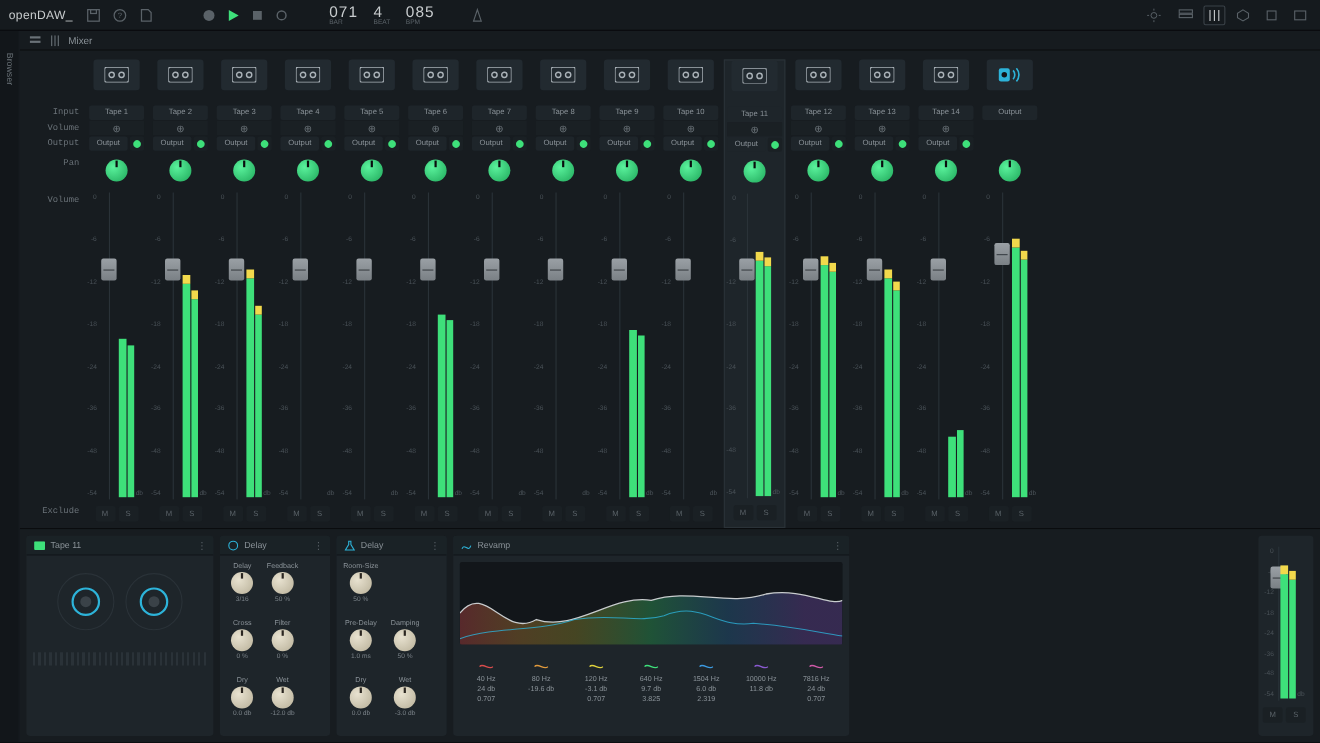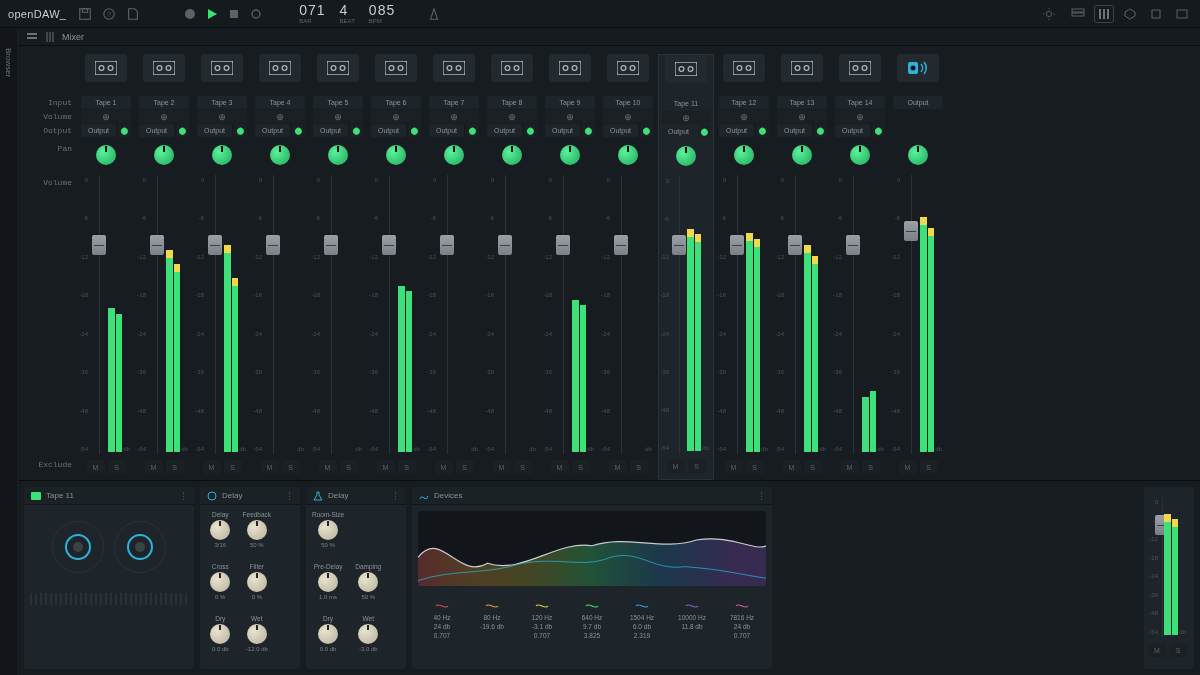--- a/index.html
+++ b/index.html
@@ -1257,21 +1257,21 @@
             </div>
         </div>
 
         <div class="device revamp-device">
           <div class="device-header">
             <span class="device-header-icon">
                 <svg width="10" height="10">
                   <path d="M1 8c2-6 6 4 8-3" fill="none" stroke="currentColor"></path>
                 </svg>
               </span>
-            <span class="device-title">Devices</span>
+            <span class="device-title">Revamp</span>
             <span class="device-menu">⋮</span>
           </div>
           <div class="device-body" style="flex-direction:column;">
             <div class="eq-display">
               <svg class="eq-curve" viewBox="0 0 300 75" preserveAspectRatio="none">
                 <defs>
                   <linearGradient id="g1" x1="0" x2="1">
                       <stop offset="0" stop-color="#d94c4c" stop-opacity=".35"></stop>
                       <stop offset=".15" stop-color="#e09a3c" stop-opacity=".3"></stop>
                       <stop offset=".3" stop-color="#e0d23c" stop-opacity=".25"></stop>

